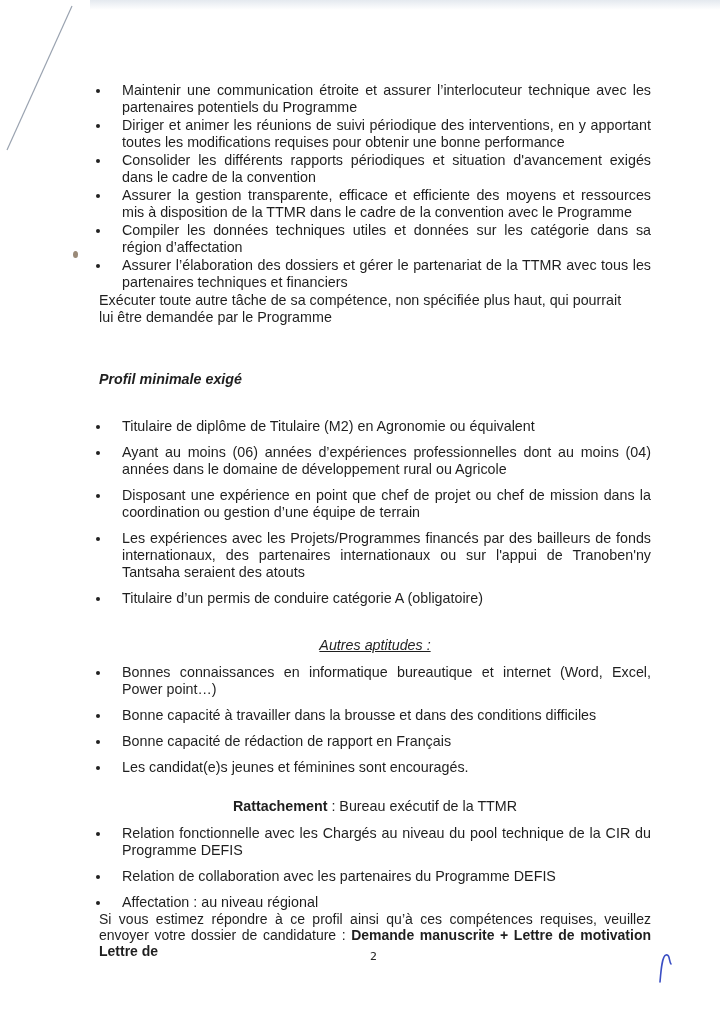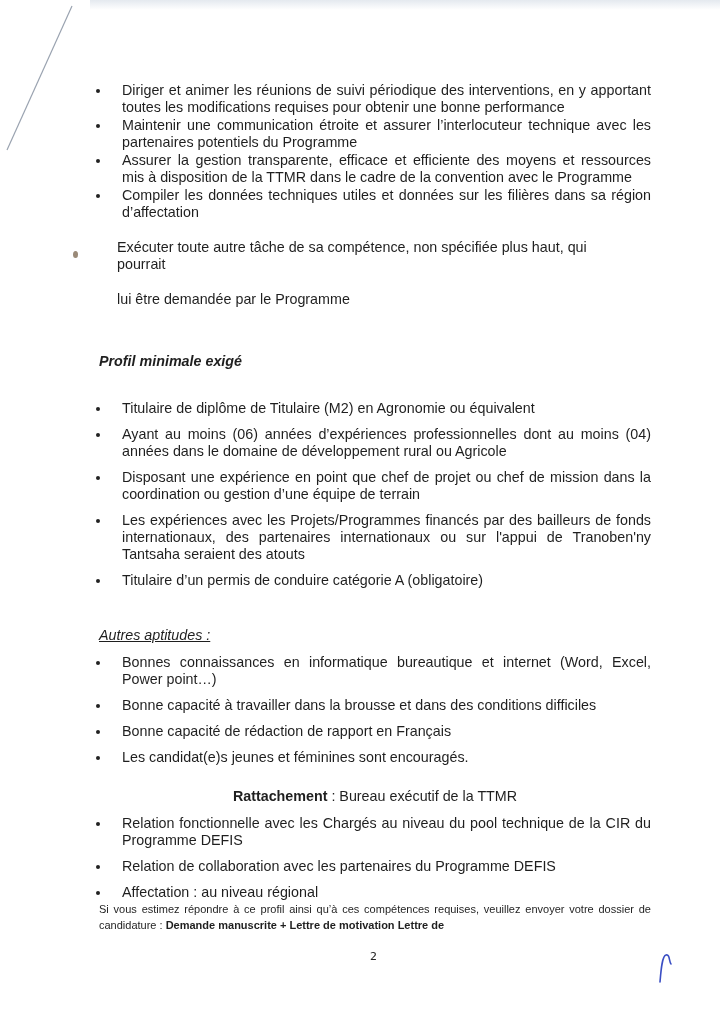--- a/index.html
+++ b/index.html
@@ -12,56 +12,58 @@
   .margin-line { position: absolute; left: 0; top: 0; }
   .stain { position: absolute; left: 73px; top: 251px; width: 5px; height: 7px; border-radius: 50%;
     background: #9a8a78; }
   .content { position: absolute; left: 99px; top: 82px; width: 552px; font-size: 14.3px; line-height: 17px; }
   ul { list-style: none; margin: 0; padding: 0; }
   li { position: relative; padding-left: 23px; text-align: justify; }
   li::before { content: ""; position: absolute; left: -3px; top: 7px; width: 4px; height: 4px;
     background: #222; border-radius: 50%; }
   .tight li { margin-bottom: 1px; }
   .spaced li { margin-bottom: 9px; }
-  .plain { margin: 18px; }
+  .plain { margin: 0; }
   .h-bold { font-weight: bold; margin: 0; }
   .h-ital { font-style: italic; text-decoration: underline; margin: 0; }
-  .small { font-size: 11px; line-height: 16px; text-align: justify; margin: 0; }
+  .small { font-size: 14px; line-height: 16px; text-align: justify; margin: 0; }
   .page-num { position: absolute; left: 370px; top: 950px; font-family: "DejaVu Sans", sans-serif; font-size: 11px; color: #222; }
   .handmark { position: absolute; left: 656px; top: 950px; }
 </style>
 </head>
 <body>
 
 <div class="topshade"></div>
 <svg class="margin-line" width="80" height="160">
   <line x1="72" y1="6" x2="7" y2="150" stroke="#9aa3b0" stroke-width="1.2"></line>
 </svg>
 <div class="stain"></div>
 
 <div class="content">
   <ul class="tight">
+    <li>Maintenir une communication étroite et assurer l’interlocuteur technique avec les partenaires potentiels du Programme</li>
     <li>Diriger et animer les réunions de suivi périodique des interventions, en y apportant toutes les modifications requises pour obtenir une bonne performance</li>
-    <li>Maintenir une communication étroite et assurer l’interlocuteur technique avec les partenaires potentiels du Programme</li>
+    <li>Consolider les différents rapports périodiques et situation d'avancement exigés dans le cadre de la convention</li>
     <li>Assurer la gestion transparente, efficace et efficiente des moyens et ressources mis à disposition de la TTMR dans le cadre de la convention avec le Programme</li>
-    <li>Compiler les données techniques utiles et données sur les filières dans sa région d’affectation</li>
+    <li>Compiler les données techniques utiles et données sur les catégorie dans sa région d’affectation</li>
+    <li>Assurer l’élaboration des dossiers et gérer le partenariat de la TTMR avec tous les partenaires techniques et financiers</li>
   </ul>
   <p class="plain">Exécuter toute autre tâche de sa compétence, non spécifiée plus haut, qui pourrait</p>
   <p class="plain">lui être demandée par le Programme</p>
 
   <p class="h-bold" style="margin-top:45px;margin-bottom:30px;font-style:italic;">Profil minimale exigé</p>
   <ul class="spaced">
     <li>Titulaire de diplôme de Titulaire (M2) en Agronomie ou équivalent</li>
     <li>Ayant au moins (06) années d’expériences professionnelles dont au moins (04) années dans le domaine de développement rural ou Agricole</li>
     <li>Disposant une expérience en point que chef de projet ou chef de mission dans la coordination ou gestion d’une équipe de terrain</li>
     <li>Les expériences avec les Projets/Programmes financés par des bailleurs de fonds internationaux, des partenaires internationaux ou sur l'appui de Tranoben'ny Tantsaha seraient des atouts</li>
     <li>Titulaire d’un permis de conduire catégorie A (obligatoire)</li>
   </ul>
 
-  <p class="h-ital" style="margin-top:38px;margin-bottom:10px;">Autres aptitudes :</p>
+  <p class="h-ital" style="margin-top:30px;margin-bottom:10px;text-align:center;">Autres aptitudes :</p>
   <ul class="spaced">
     <li>Bonnes connaissances en informatique bureautique et internet (Word, Excel, Power point…)</li>
     <li>Bonne capacité à travailler dans la brousse et dans des conditions difficiles</li>
     <li>Bonne capacité de rédaction de rapport en Français</li>
     <li>Les candidat(e)s jeunes et féminines sont encouragés.</li>
   </ul>
 
   <p class="plain" style="margin-top:22px;margin-bottom:10px;text-align:center;"><b>Rattachement</b><span> : Bureau exécutif de la TTMR</span></p>
   <ul class="spaced">
     <li>Relation fonctionnelle avec les Chargés au niveau du pool technique de la CIR du Programme DEFIS</li>

